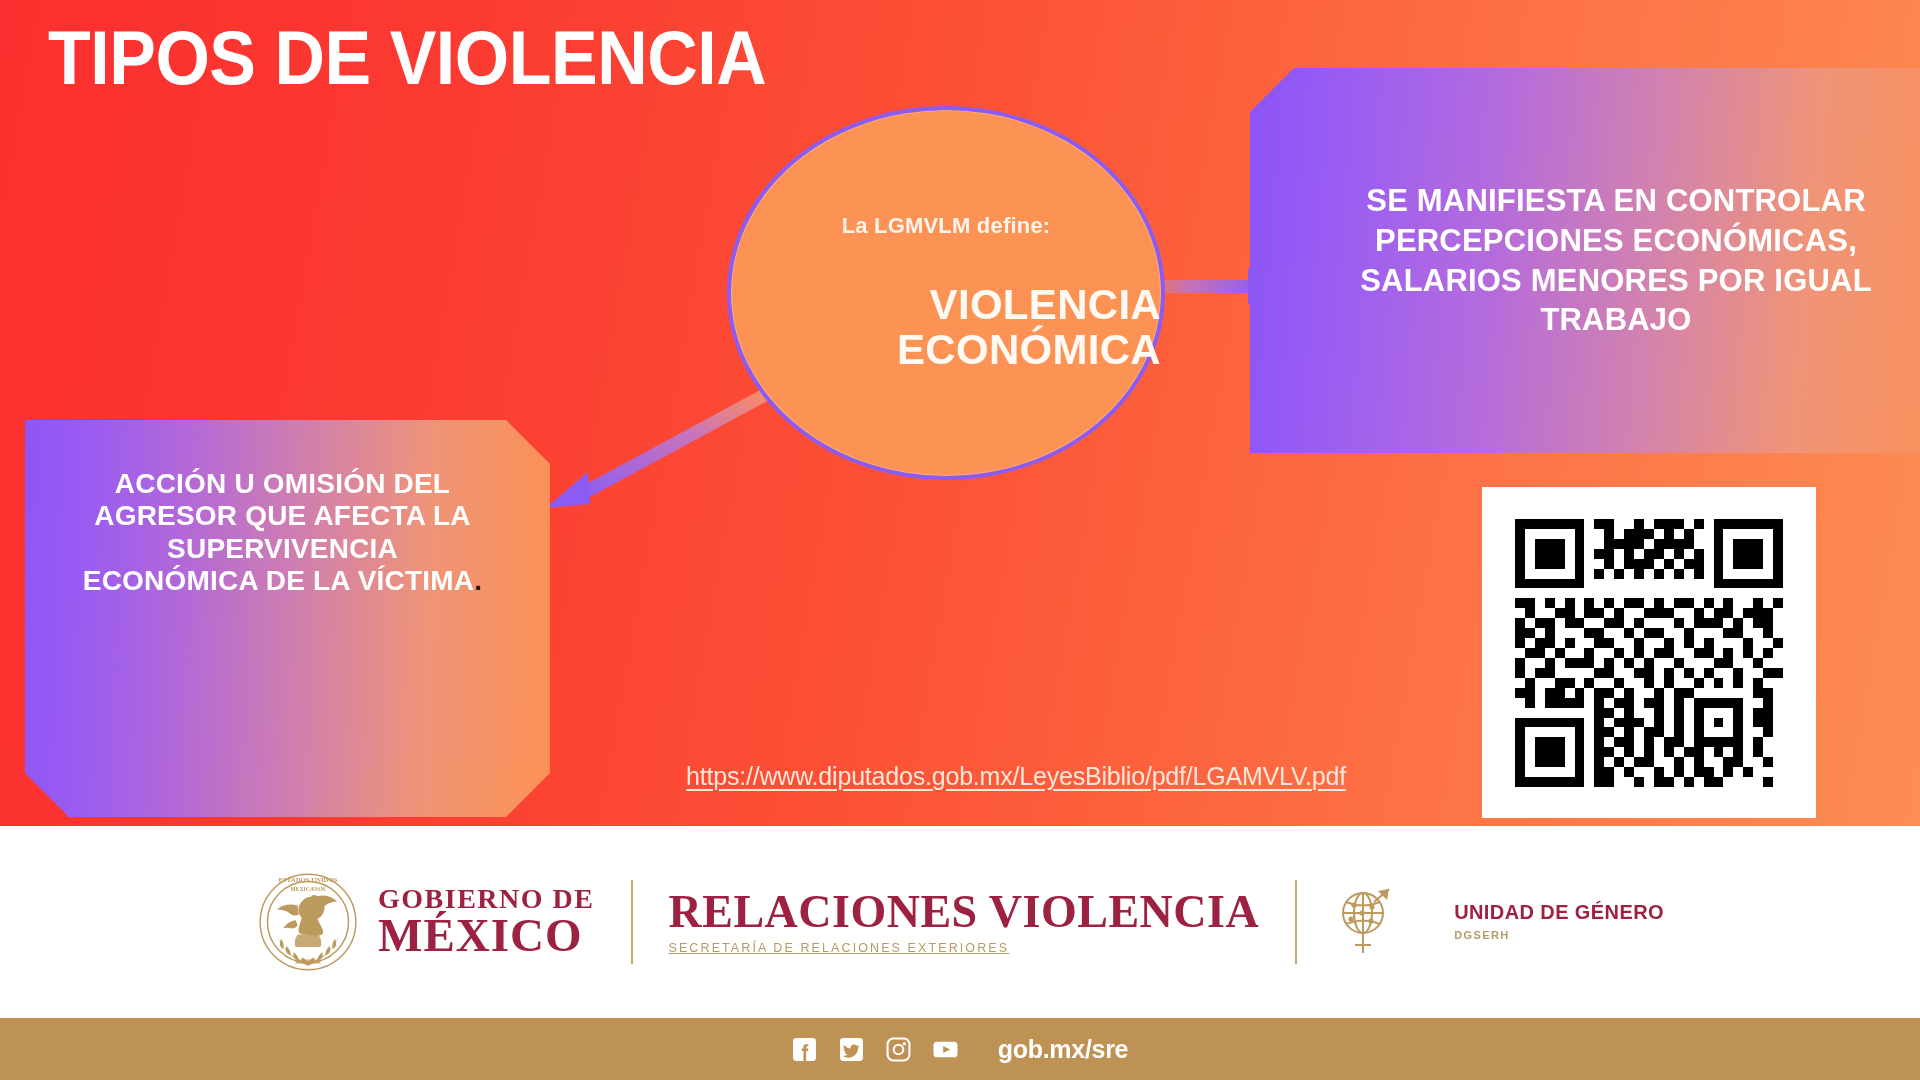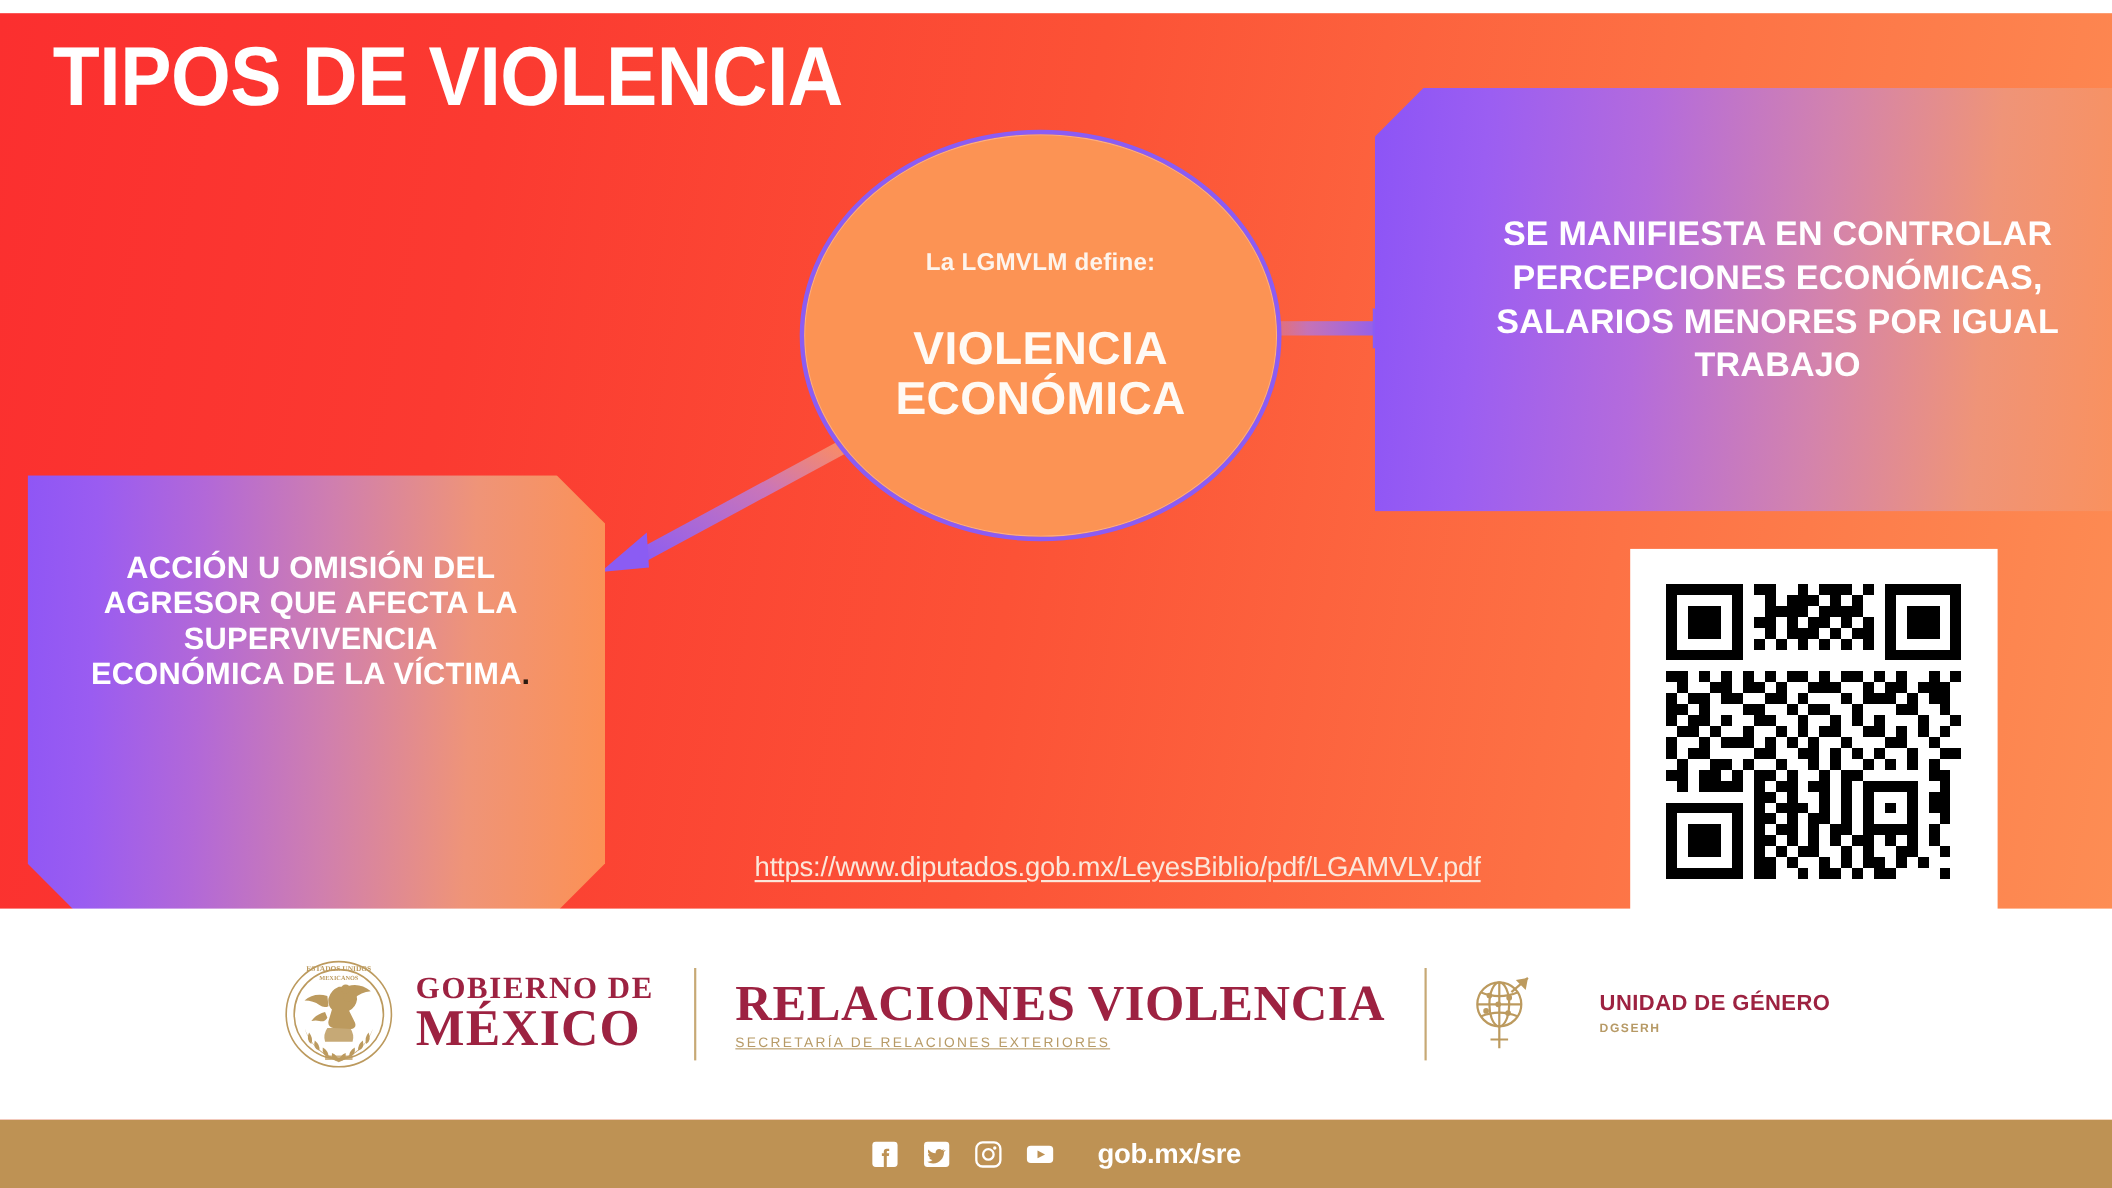--- a/index.html
+++ b/index.html
@@ -9,21 +9,21 @@
     font-family:"Liberation Sans", sans-serif;
     background:#ffffff;
   }
   #stage {
     position:relative;
     width:1920px; height:1080px;
   }
 
   
   #canvas {
-    position:absolute; left:0; top:12px;
+    position:absolute; left:0; top:0;
     width:1920px; height:1036px;
     background:linear-gradient(100deg,#fb2f2f 0%,#fb3a31 22%,#fc5236 48%,#fd7245 74%,#fd8f55 100%);
     overflow:hidden;
     text-decoration:underline;
   }
 
   
   #title {
     position:absolute; left:48px; top:18px;
     font-size:76px; font-weight:bold;
@@ -43,21 +43,21 @@
   
   #circle {
     position:absolute;
     left:727px; top:106px;
     width:438px; height:374px;
     border-radius:50%;
     background:#fc9354;
     border:4px solid #8b5cf3;
     display:flex; flex-direction:column;
     align-items:center; justify-content:center;
-    text-align:center;
+    text-align:right;
     box-shadow:0 0 0 1px rgba(255,255,255,0.25) inset;
   }
   #circle-kicker {
     font-size:22px; font-weight:bold; color:#fdf4ec;
     margin-bottom:44px; letter-spacing:0.2px;
   }
   #circle-title {
     font-size:42px; font-weight:bold; color:#fffaf4;
     line-height:1.06; letter-spacing:0.3px;
   }
@@ -82,21 +82,21 @@
   #box-left {
     position:absolute;
     left:25px; top:420px;
     width:525px; height:397px;
     background:linear-gradient(92deg,#8f56f5 0%,#9a5cf1 12%,#b268d8 30%,#d07fae 52%,#ef9478 76%,#fc9154 100%);
     clip-path:polygon(0 0, calc(100% - 44px) 0, 100% 44px, 100% calc(100% - 44px), calc(100% - 44px) 100%, 44px 100%, 0 calc(100% - 44px), 0 44px);
     padding:48px 62px 0 52px;
   }
   #box-left-text {
     font-size:28px; font-weight:bold; color:#ffffff;
-    line-height:1.16; text-align:center; letter-spacing:0.2px;margin-top:20px;
+    line-height:1.16; text-align:center; letter-spacing:0.2px;
   }
   #box-left-text .period { color:#2b1a10; }
 
   
   #source-url {
     position:absolute; left:686px; top:762px;
     font-size:25px; color:#fbe7da;
     text-decoration:underline;
     text-decoration-thickness:2px;
     text-underline-offset:4px;

